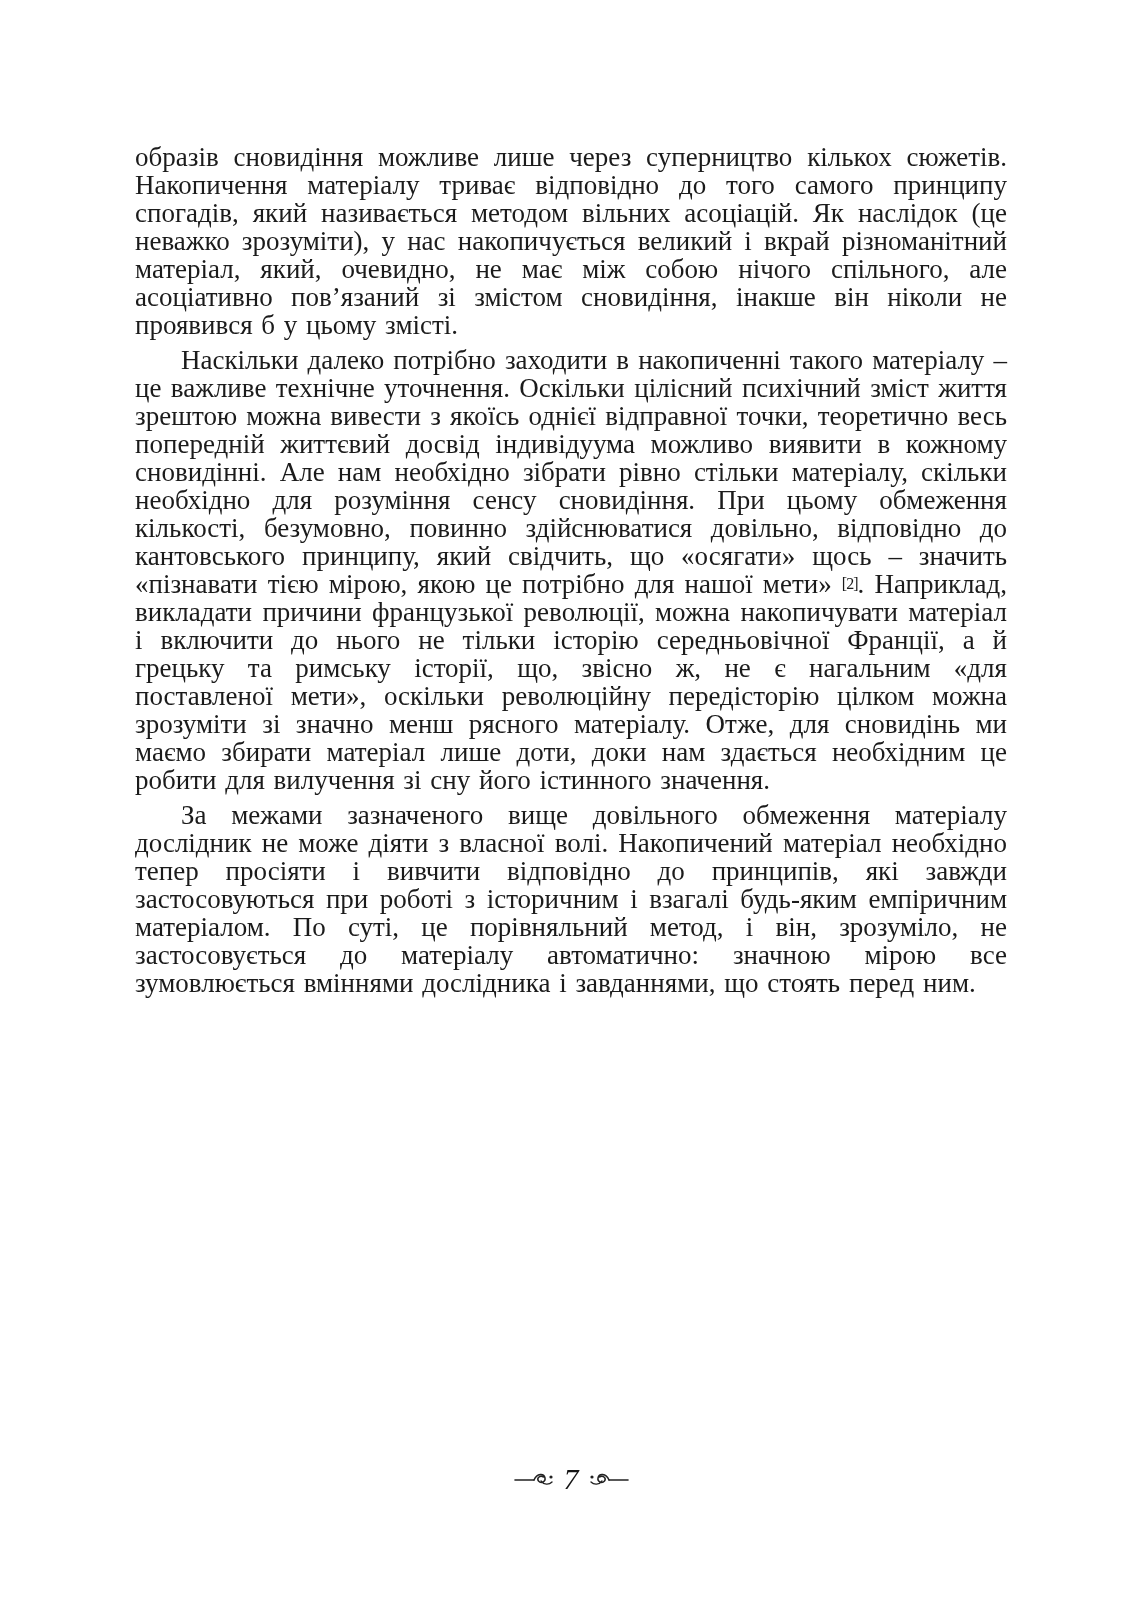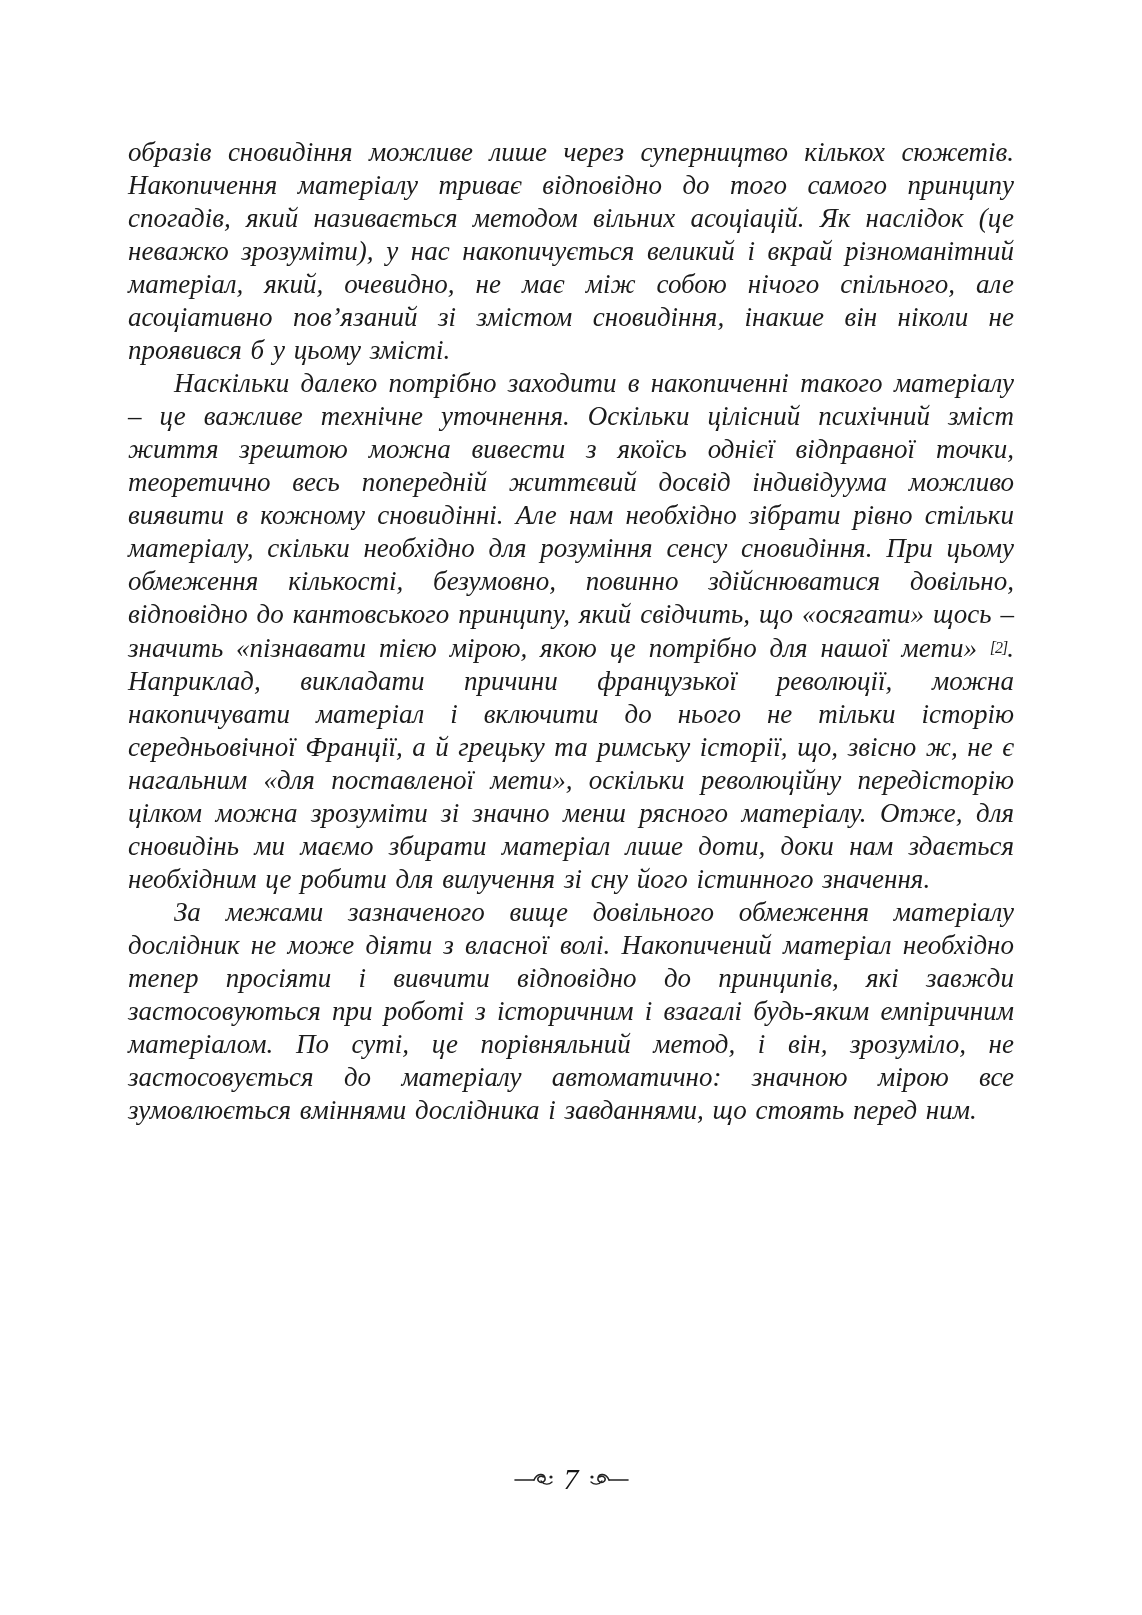--- a/index.html
+++ b/index.html
@@ -17,27 +17,26 @@
     color: #1b1b1b;
     overflow: hidden;
   }
   .text-block {
     position: absolute;
     left: 128px;
     top: 136px;
     width: 886px;
   }
   .para {
-    margin: 0;
+    margin: 7px;
     font-size: 27px;
-    line-height: 33px;
+    line-height: 28px;
     text-align: justify;
     text-justify: inter-word;
     word-spacing: 2px;
-    font-style: italic;
   }
   .para.indent {
     text-indent: 46px;
   }
   .ref {
     font-size: 16px;
     vertical-align: 4px;
     letter-spacing: -1px;
     white-space: nowrap;
   }

